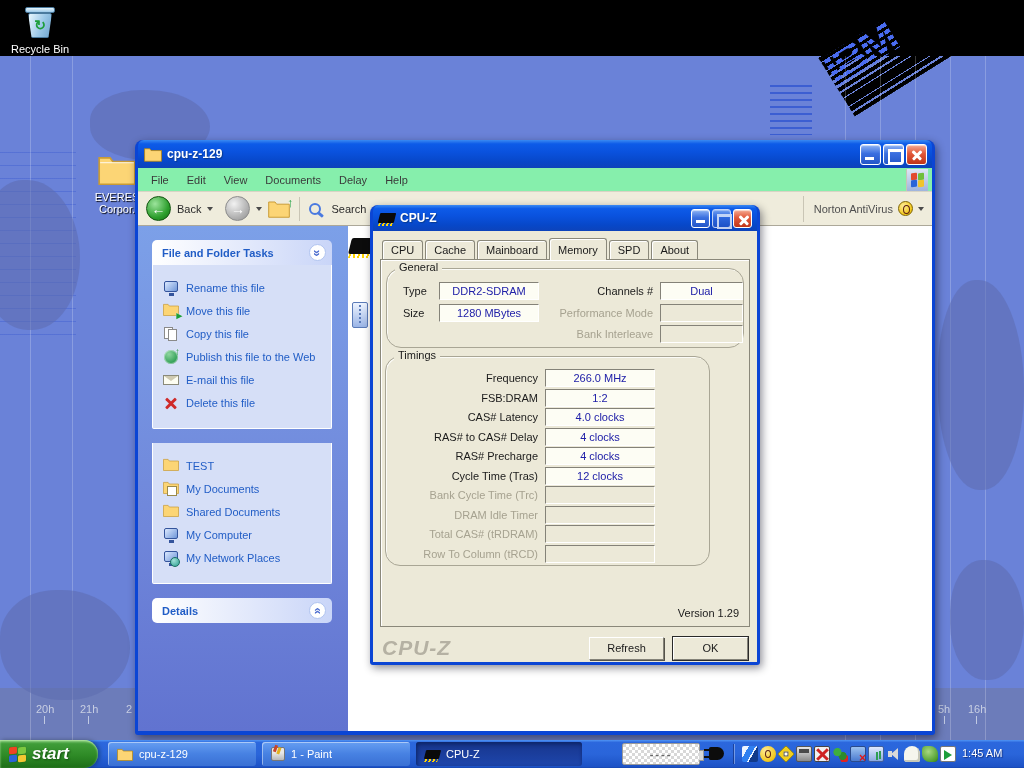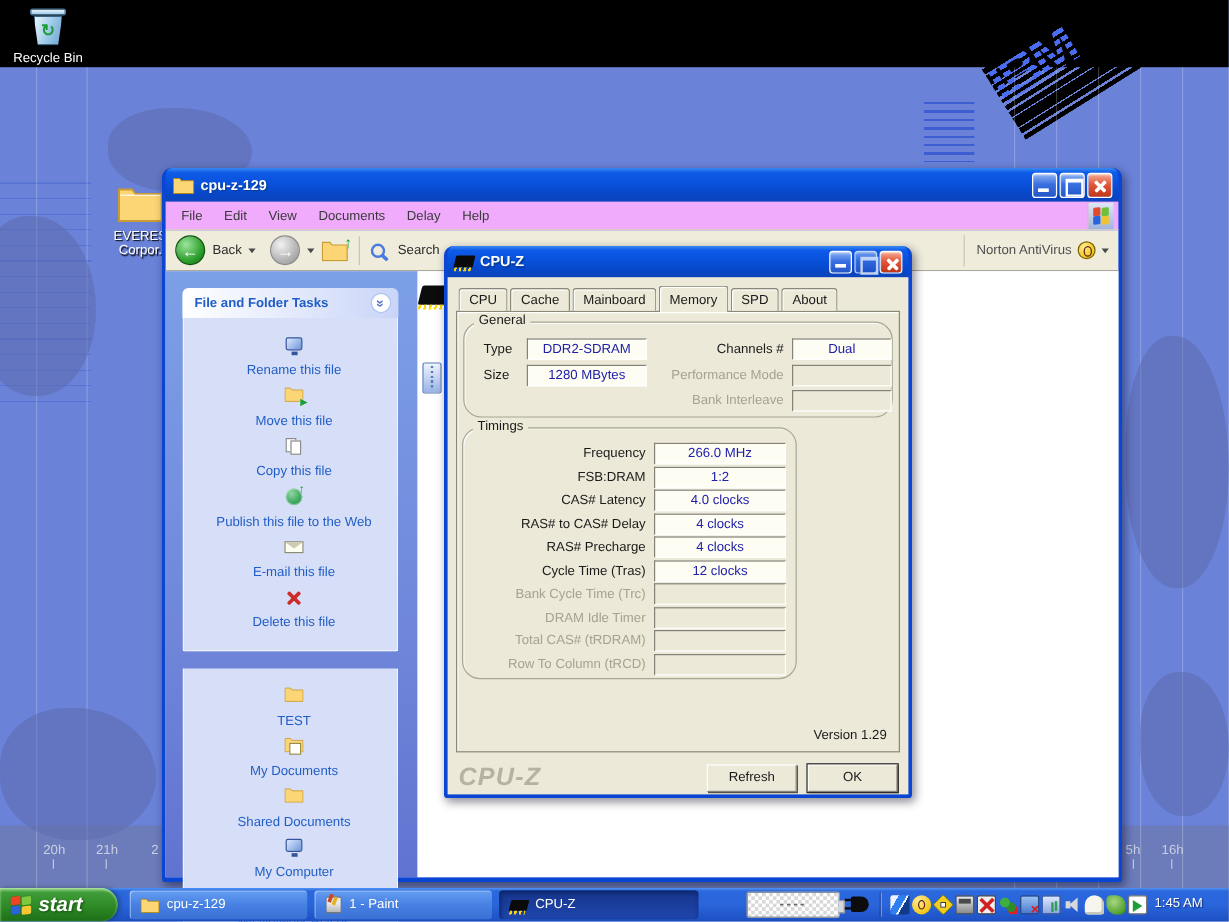--- a/index.html
+++ b/index.html
@@ -44,21 +44,21 @@
     background:linear-gradient(180deg,#8fb4f4,#3a6fe0 45%,#2356c8); box-shadow:inset 0 1px 1px rgba(255,255,255,.6); cursor:pointer; }
   .wbtn.min::before { content:""; position:absolute; left:4px; bottom:4px; width:9px; height:3px; background:#fff; }
   .wbtn.max::before { content:""; position:absolute; left:4px; top:4px; width:11px; height:10px; border:2px solid #fff; border-top-width:3px; }
   .wbtn.close { background:linear-gradient(180deg,#f5ab93,#e2583a 45%,#c03418); }
   .wbtn.close::before, .wbtn.close::after { content:""; position:absolute; left:4px; top:9px; width:12px; height:2.5px; background:#fff; border-radius:1px; }
   .wbtn.close::before { transform:rotate(45deg); } .wbtn.close::after { transform:rotate(-45deg); }
   .sm .wbtn { width:19px; height:19px; }
 
   
   .explorer { left:135px; top:140px; width:800px; height:595px; }
-  .menubar { height:24px; background:#f0abfc; display:flex; align-items:center; padding:0 4px; border-bottom:1px solid #d8d4c4; color:#3a3a3a;text-align:center; }
+  .menubar { height:24px; background:#86efac; display:flex; align-items:center; padding:0 4px; border-bottom:1px solid #d8d4c4; color:#3a3a3a;text-align:center; }
   .mi { padding:3px 9px; cursor:pointer; }
   .winlogo { margin-left:auto; width:22px; height:22px; background:linear-gradient(#dfe6f5,#9fb4dd); display:grid; grid-template-columns:1fr 1fr; grid-template-rows:1fr 1fr; gap:1px; padding:4px; border-left:1px solid #c8c4b4; }
   .winlogo i { border-radius:1px; transform:skewY(-6deg); }
   .winlogo i:nth-child(1){background:#e24a2e}.winlogo i:nth-child(2){background:#6fbf3a}.winlogo i:nth-child(3){background:#2a64d8}.winlogo i:nth-child(4){background:#f0c42c}
   .toolbar { height:34px; background:#efecdc; display:flex; align-items:center; gap:6px; padding:0 8px; border-bottom:1px solid #aca899; color:#2a2a2a; }
   .circ { width:25px; height:25px; border-radius:50%; display:flex; align-items:center; justify-content:center; color:#fff; font-size:14px; font-weight:bold; }
   .circ.green { background:radial-gradient(circle at 35% 30%,#9ce49c,#2c9e2c 62%,#156e15); border:1px solid #11540f; }
   .circ.gray { background:radial-gradient(circle at 35% 30%,#f2f2f2,#b2b2b2 62%,#8e8e8e); border:1px solid #8c8c8c; }
   .caret { width:0; height:0; border-left:3.5px solid transparent; border-right:3.5px solid transparent; border-top:4px solid #4a4a4a; }
   .tsep { width:1px; height:24px; background:#c9c5b5; margin:0 3px; }
@@ -70,21 +70,21 @@
   .norticon { width:15px; height:15px; border-radius:50%; background:radial-gradient(circle at 35% 30%,#ffeb96,#f2c718 70%,#c89e06); border:1px solid #7e6300; position:relative; }
   .norticon::after { content:""; position:absolute; left:4px; top:3px; width:5px; height:7px; border:1.6px solid #5c1f14; border-radius:50%; }
   .ebody { display:flex; height:505px; background:#fff; }
   .taskpane { width:210px; background:linear-gradient(180deg,#7ca0e8 0%,#6f86da 60%,#6173d0 100%); padding:14px 0 0 14px; flex:none; }
   .panel { width:180px; margin-bottom:14px; }
   .phead { height:25px; background:linear-gradient(90deg,#ffffff,#c9d5f8); border-radius:5px 5px 0 0; display:flex; align-items:center; padding:0 6px 0 10px; color:#215dc6; font-weight:bold; cursor:pointer; }
   .chev { margin-left:auto; width:17px; height:17px; border-radius:50%; background:#fff; border:1px solid #b0c4f0; color:#4f6fd0; font-weight:bold; font-size:12px; display:flex; align-items:center; justify-content:center; }
   .chev.up::before { content:"\00bb"; transform:rotate(90deg); display:block; }
   .chev.down::before { content:"\00bb"; transform:rotate(-90deg); display:block; }
   .pbody { background:#d6dff7; border:1px solid #fff; border-top:none; padding:8px 4px 10px 10px; border-radius:0 0 2px 2px; }
-  .titem { display:flex; align-items:center; gap:7px; color:#215dc6; margin:7px 0; cursor:pointer;flex-direction:column; }
+  .titem { display:flex; align-items:center; gap:7px; color:#215dc6; margin:7px 0; cursor:pointer; }
   .ic16 { width:16px; height:16px; flex:none; position:relative; }
   .mon { position:absolute; inset:1px 1px 4px 1px; background:linear-gradient(135deg,#dce9ff,#6f96d8); border:1.6px solid #34549c; border-radius:2px; }
   .mon::after { content:""; position:absolute; left:4px; bottom:-5px; width:5px; height:3px; background:#34549c; }
   .sheet { position:absolute; width:9px; height:12px; background:#fff; border:1px solid #8a8a8a; }
   .redx::before, .redx::after { content:""; position:absolute; left:1px; top:7px; width:14px; height:3px; background:#cf2a2a; border-radius:1px; }
   .redx::before { transform:rotate(45deg);} .redx::after { transform:rotate(-45deg);}
   .globe { position:absolute; inset:1px; border-radius:50%; background:radial-gradient(circle at 35% 30%,#8fd6a0,#2f9e54 70%,#1c7a3c); box-shadow:inset 0 0 0 1px rgba(255,255,255,.4); }
   .globe::after { content:"\2191"; position:absolute; right:-2px; top:-4px; color:#1d8e3a; font-weight:bold; font-size:10px; text-shadow:0 0 1px #fff; }
   .envl { position:absolute; inset:3px 0; background:#fdfdf2; border:1px solid #8a8a7a; }
   .envl::after { content:""; position:absolute; left:0; top:0; border-left:7px solid transparent; border-right:7px solid transparent; border-top:5px solid #cfcab2; }
@@ -103,21 +103,21 @@
   .chipicon { width:16px; height:10px; background:#0a0a0a; border-radius:1px; position:relative; transform:skewX(-14deg); }
   .chipicon::after { content:""; position:absolute; left:1px; bottom:-3px; width:14px; height:3px; background:repeating-linear-gradient(90deg,#ffd400 0 2px, transparent 2px 4px); }
   .dlgbody { background:#ece9d8; height:calc(100% - 26px); padding:6px 7px 0; }
   .tabs { display:flex; align-items:flex-end; position:relative; z-index:2; padding-left:2px; height:22px; }
   .tab { height:19px; display:flex; align-items:center; padding:0 8px; background:#ece9d8; border:1px solid #8a887a; border-bottom:none; border-radius:3px 3px 0 0; box-shadow:inset 1px 1px 0 #fff; margin-right:2px; color:#1a1a1a; cursor:pointer; }
   .tab.active { height:22px; margin-bottom:-1px; z-index:3; }
   .tabpage { position:relative; border:1px solid #8a887a; box-shadow:inset 1px 1px 0 #fff; background:#ece9d8; height:368px; z-index:1; }
   .group { position:absolute; border:1px solid #a9a695; border-radius:15px; box-shadow:inset 1px 1px 0 rgba(255,255,255,.8); }
   .glegend { position:absolute; top:-8px; left:8px; background:#ece9d8; padding:0 4px; color:#1a1a1a; }
   .g-general { left:5px; top:8px; width:358px; height:80px; }
-  .g-timings { left:4px; top:96px; width:279px; height:210px; }
+  .g-timings { left:4px; top:96px; width:325px; height:210px; }
   .flbl { position:absolute; color:#1a1a1a; }
   .flbl.r { text-align:right; }
   .flbl.dis { color:#a6a290; }
   .fld { position:absolute; height:18px; background:#fdfdf4; border:1px solid; border-color:#848278 #fff #fff #848278; color:#2020a8; display:flex; align-items:center; justify-content:center; }
   .fld.dis { background:#ece9d8; }
   .version { position:absolute; right:10px; top:347px; color:#1a1a1a; }
   .dlgbottom { display:flex; align-items:center; margin-top:9px; padding:0 2px; }
   .cpuzlogo { font-size:21px; font-weight:bold; font-style:italic; color:#b5b1a3; letter-spacing:1px; }
   .btn { width:75px; height:23px; background:#ece9d8; border:1px solid; border-color:#fff #848278 #848278 #fff; box-shadow:1px 1px 0 #55534a; color:#1a1a1a; font-size:11px; display:flex; align-items:center; justify-content:center; cursor:pointer; }
   .btn.default { outline:1px solid #2a2a2a; }

